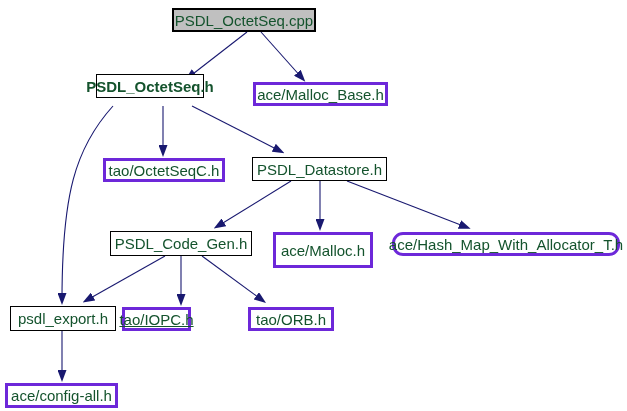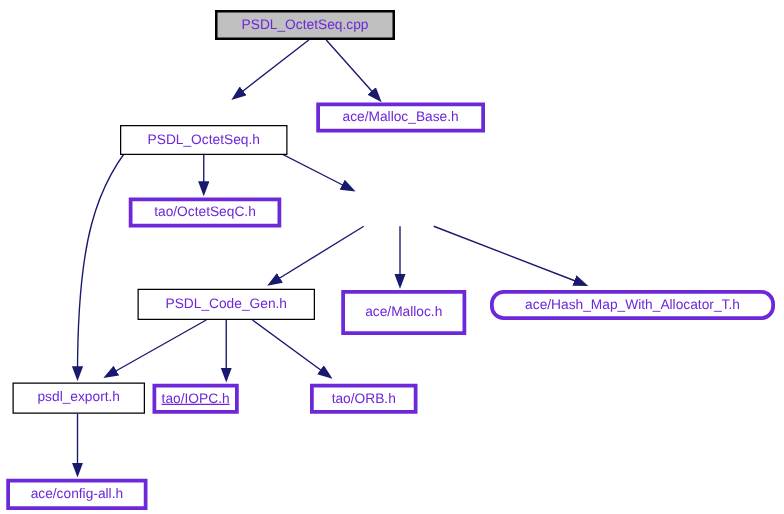--- a/index.html
+++ b/index.html
@@ -25,39 +25,39 @@
   #edges-svg path.edge {
     fill: none;
     stroke: #191970;
     stroke-width: 1.1;
   }
   .node {
     position: absolute;
     box-sizing: border-box;
     background: #ffffff;
     border: 1px solid #000000;
-    color: #6d28d9;
-    font-size: 11px;
+    color: #14532d;
+    font-size: 15px;
     line-height: 1;
     display: flex;
     align-items: center;
     justify-content: center;
     white-space: nowrap;
     z-index: 2;
   }
   .node.main {
     background: #c0c0c0;
     border: 2px solid #000000;
   }
   .node.leaf {
     border: 3px solid #6d28d9;
   }
   
   .n0  { left: 172px; top: 8px;   width: 144px; height: 24px; }
-  .n1  { left: 96px;  top: 100px;  width: 134px; height: 24px; }
+  .n1  { left: 96px;  top: 74px;  width: 108px; height: 24px; font-weight: bold; }
   .n2  { left: 253px; top: 82px;  width: 135px; height: 24px; }
   .n3  { left: 103px; top: 158px; width: 122px; height: 24px; }
   .n4  { left: 252px; top: 157px; width: 135px; height: 24px; }
   .n5  { left: 110px; top: 231px; width: 142px; height: 25px; }
   .n6  { left: 273px; top: 232px; width: 100px; height: 36px; }
   .n7  { left: 392px; top: 232px; width: 228px; height: 24px; border-radius: 11px; }
   .n8  { left: 10px;  top: 306px; width: 106px; height: 25px; }
   .n9  { left: 122px; top: 307px; width: 69px;  height: 24px; text-decoration: underline; }
   .n10 { left: 248px; top: 307px; width: 86px;  height: 24px; }
   .n11 { left: 5px;   top: 383px; width: 113px; height: 25px; }
@@ -84,20 +84,21 @@
     <path class="edge" d="M165,256 L87,300" marker-end="url(#arrow)"></path>
     <path class="edge" d="M181,256 L181,301" marker-end="url(#arrow)"></path>
     <path class="edge" d="M202,256 L262,300" marker-end="url(#arrow)"></path>
     <path class="edge" d="M62,331 L62,377" marker-end="url(#arrow)"></path>
   </svg>
 
   <div class="node main n0">PSDL_OctetSeq.cpp</div>
   <div class="node n1">PSDL_OctetSeq.h</div>
   <div class="node leaf n2">ace/Malloc_Base.h</div>
   <div class="node leaf n3">tao/OctetSeqC.h</div>
+  <div class="node n4">PSDL_Datastore.h</div>
   <div class="node n5">PSDL_Code_Gen.h</div>
   <div class="node leaf n6">ace/Malloc.h</div>
   <div class="node leaf n7">ace/Hash_Map_With_Allocator_T.h</div>
   <div class="node n8">psdl_export.h</div>
   <div class="node leaf n9">tao/IOPC.h</div>
   <div class="node leaf n10">tao/ORB.h</div>
   <div class="node leaf n11">ace/config-all.h</div>
 
 </div>
 

